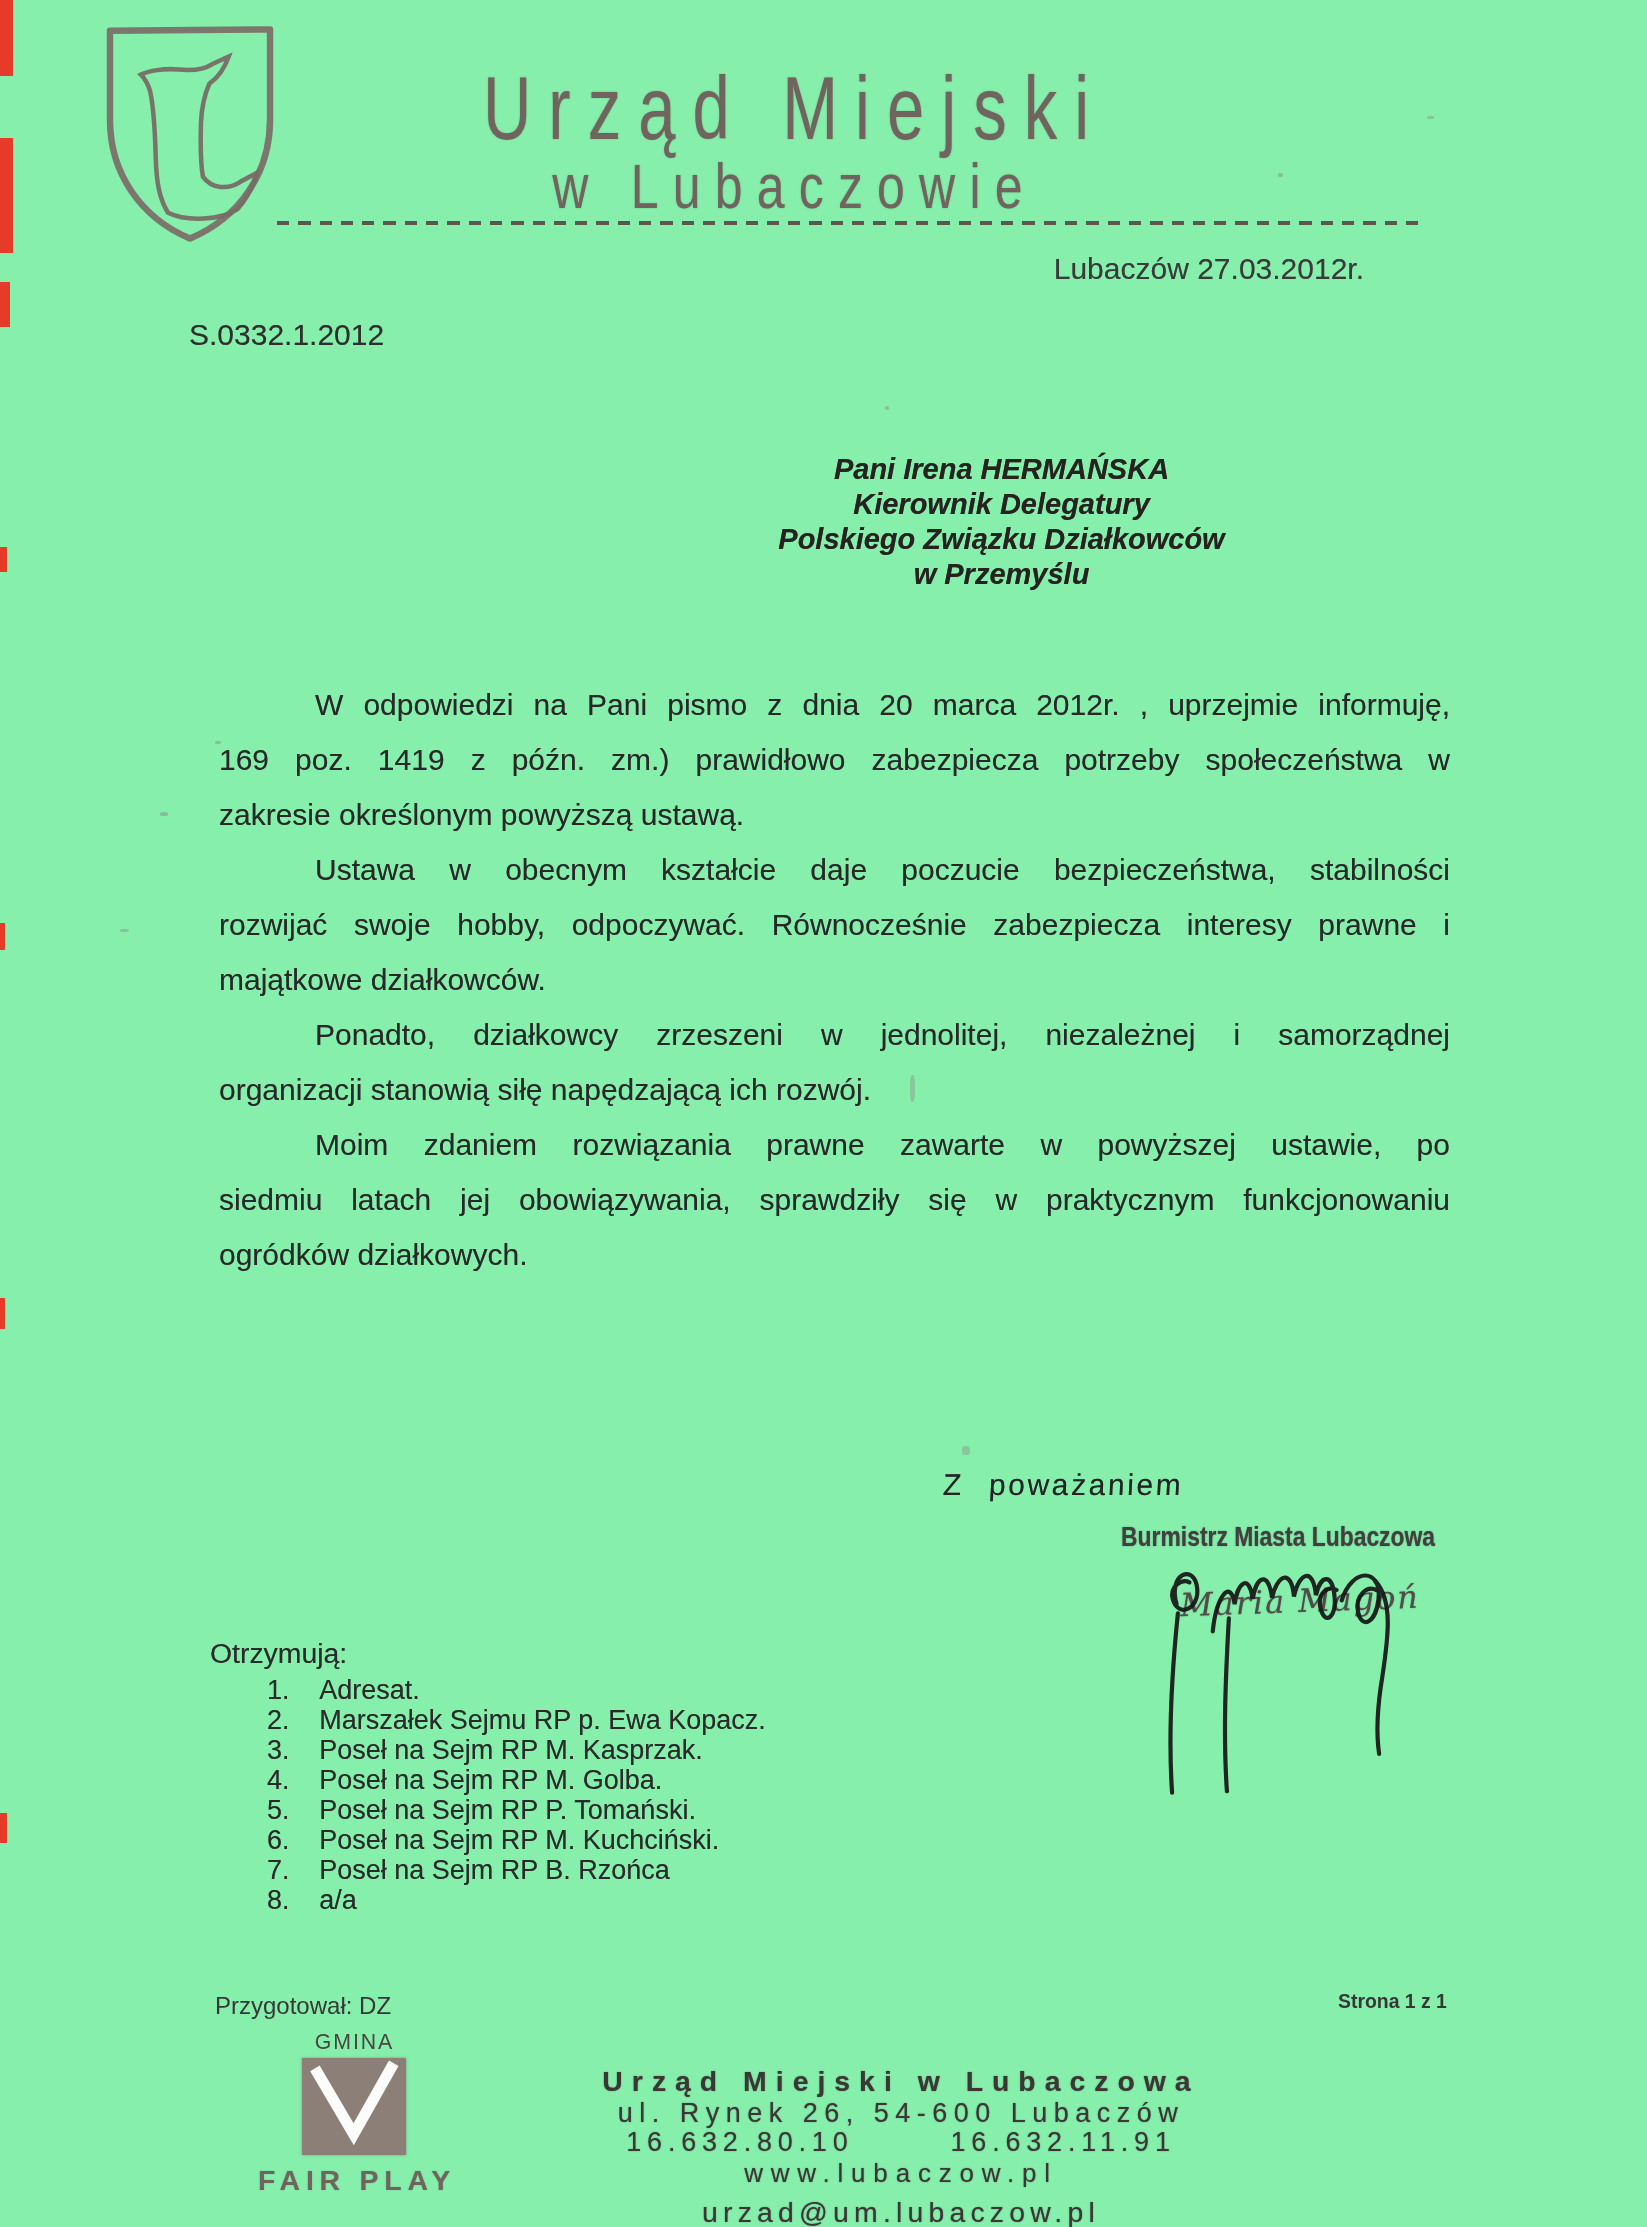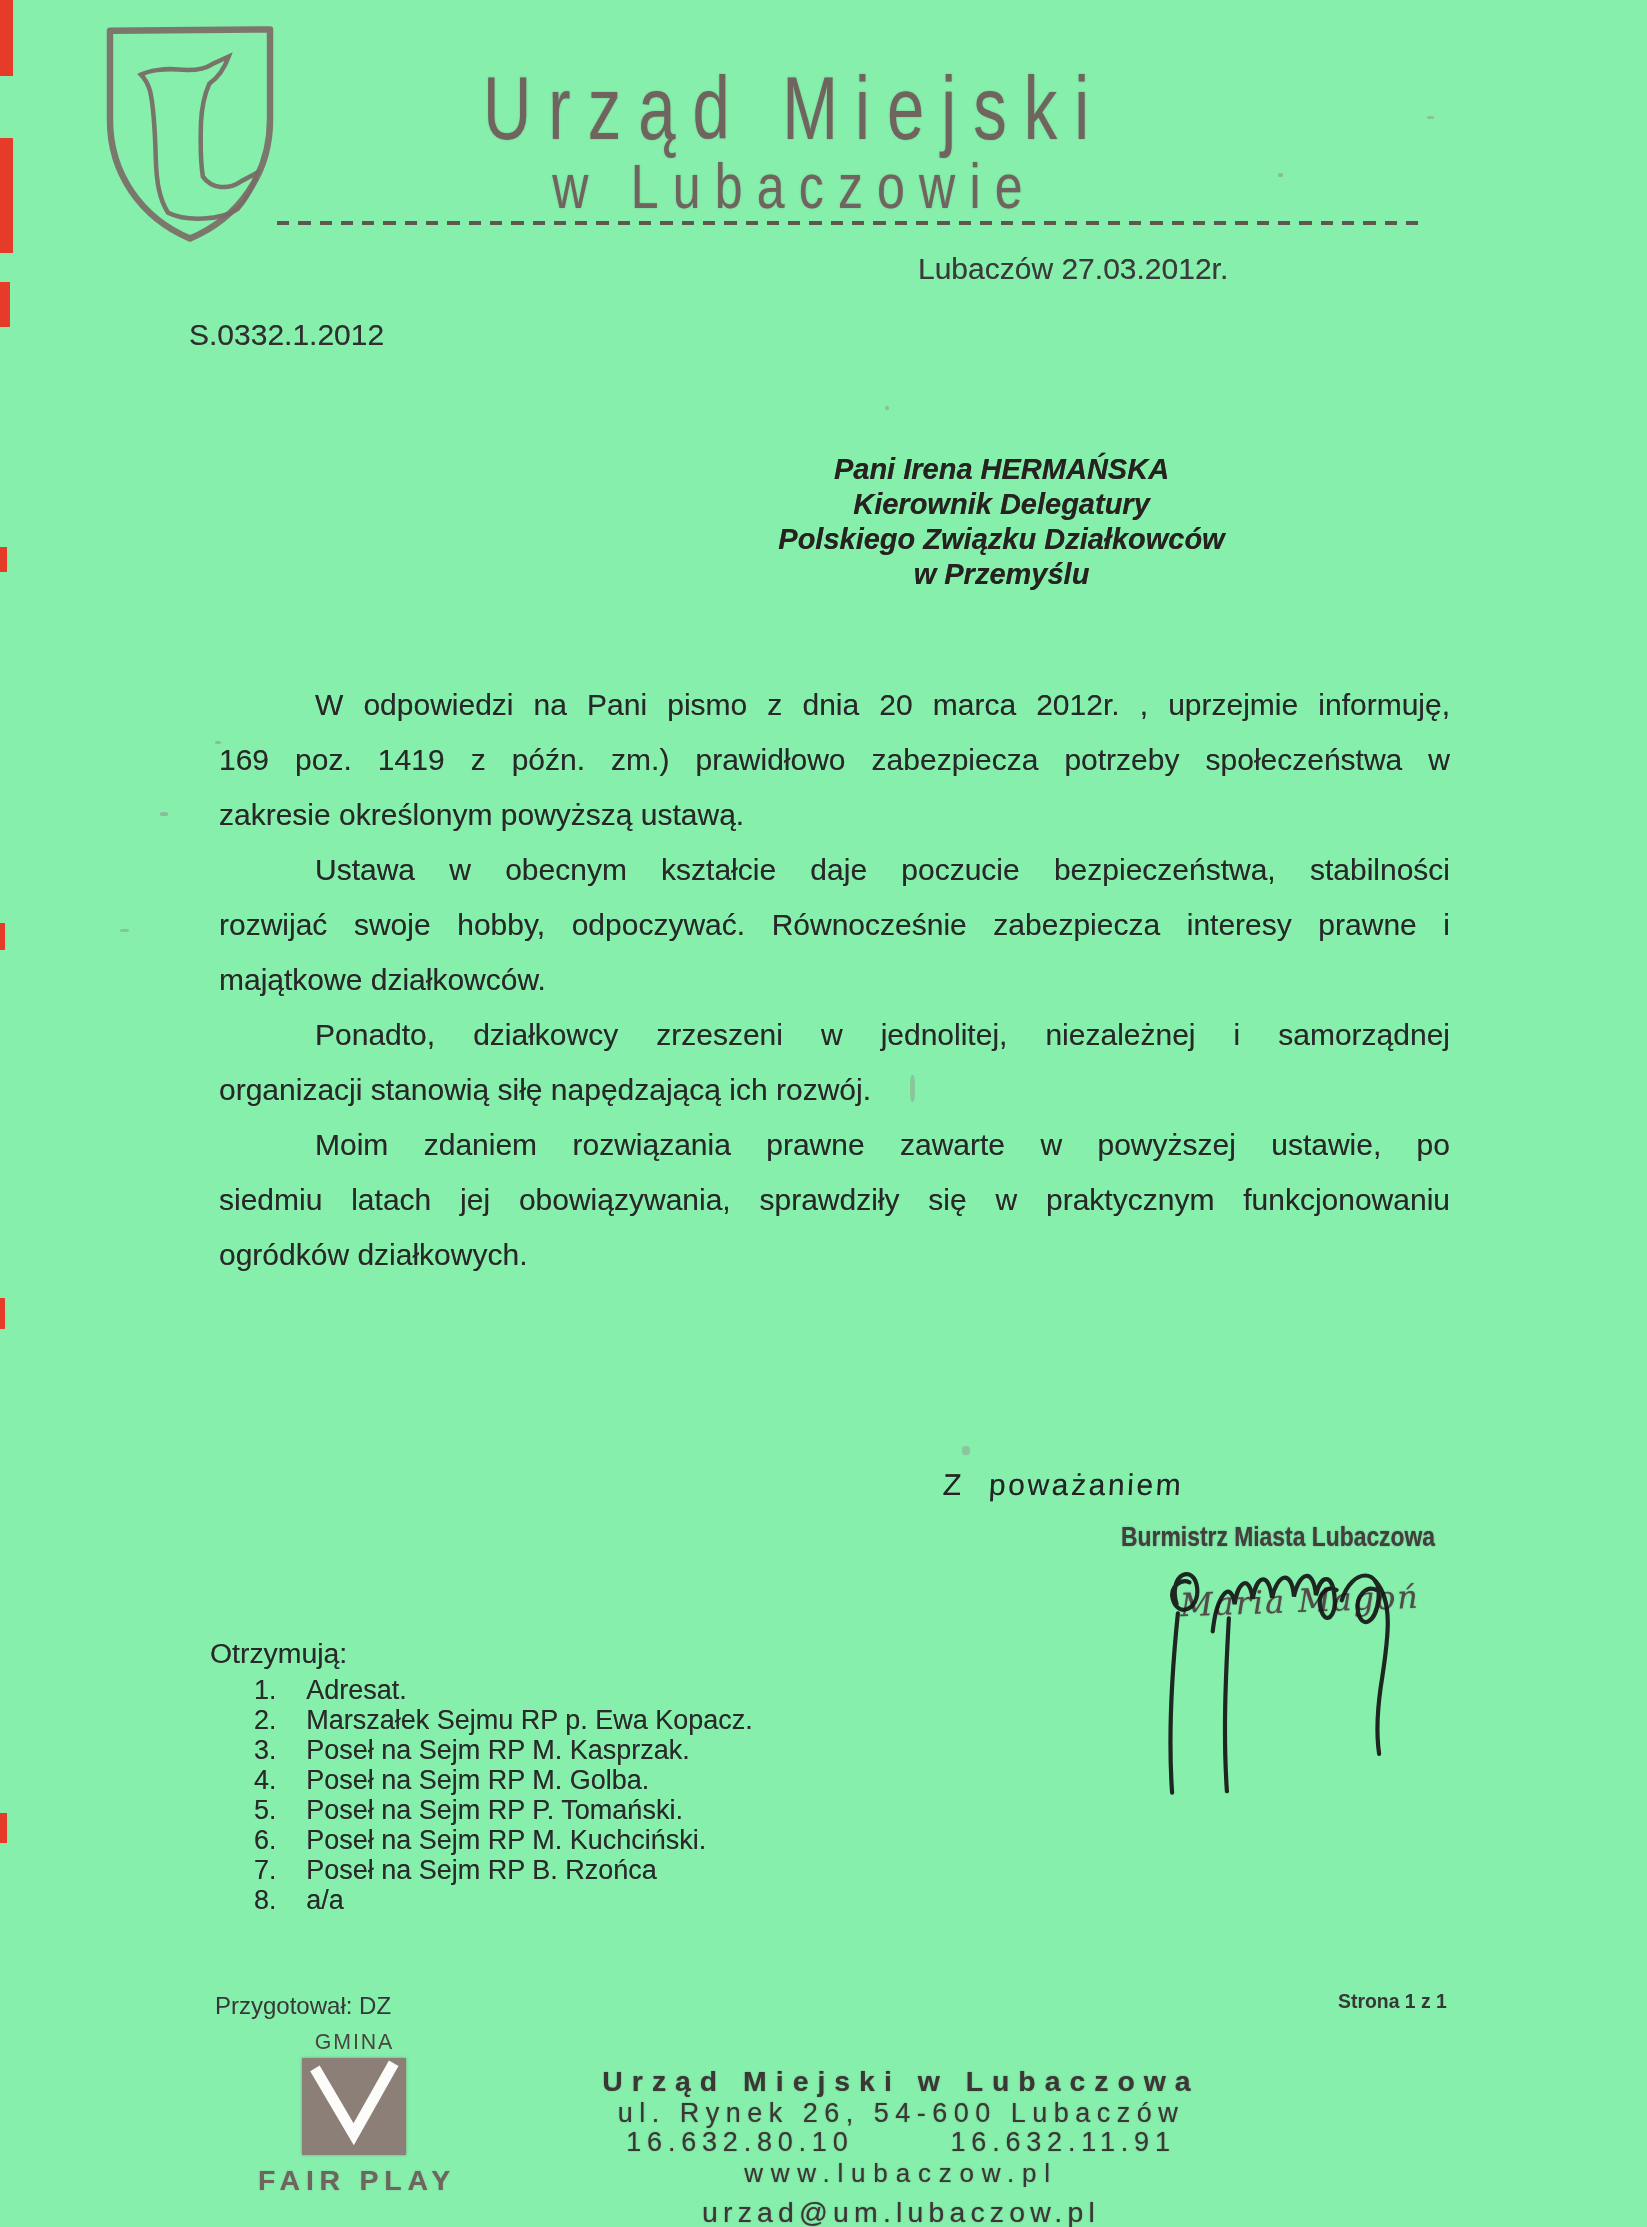--- a/index.html
+++ b/index.html
@@ -14,21 +14,21 @@
   .htitle{position:absolute;left:213px;top:57px;width:1163px;text-align:center;
     font-size:67px;letter-spacing:17px;color:#6f655e;white-space:nowrap;
     transform:scaleY(1.32);transform-origin:center top;
     text-shadow:0 0 1.3px rgba(111,101,94,.55);}
   .hsub{position:absolute;left:213px;top:150px;width:1163px;text-align:center;
     font-size:50px;letter-spacing:14.2px;color:#6f655e;white-space:nowrap;
     transform:scaleY(1.25);transform-origin:center top;
     text-shadow:0 0 1.3px rgba(111,101,94,.5);}
   .dash{position:absolute;left:277px;top:221px;width:1141px;height:3.9px;
     background:repeating-linear-gradient(90deg,#5e5751 0 12.3px,transparent 12.3px 21.3px);}
-  .dateline{position:absolute;left:918px;top:252px;width:446px;text-align:left;
+  .dateline{position:absolute;left:918px;top:252px;width:446px;text-align:right;
     font-size:30px;color:#3a3a3a;text-shadow:0 0 0.6px rgba(58,58,58,.5);}
   .refnum{position:absolute;left:189px;top:318px;font-size:30px;color:#2f2f2f;
     text-shadow:0 0 0.6px rgba(47,47,47,.5);}
   
   .addr{position:absolute;left:698px;top:452px;width:607px;text-align:center;
     font-weight:bold;font-style:italic;font-size:29px;line-height:35px;color:#262220;
     text-shadow:0 0 0.6px rgba(38,34,32,.6);}
   
   .body{position:absolute;left:187px;top:677px;width:1231px;font-size:30px;
     color:#282828;text-shadow:0 0 0.6px rgba(40,40,40,.45);margin-left:32px;}
@@ -44,21 +44,21 @@
     font-weight:bold;font-size:24.6px;color:#42403e;white-space:nowrap;
     transform:scale(.93,1.1);transform-origin:center top;
     text-shadow:0 0 1.3px rgba(66,64,62,.7);}
   .sig-name{position:absolute;left:1180px;top:1582px;font-size:32px;letter-spacing:1.9px;
     font-family:"DejaVu Serif","Liberation Serif",serif;font-style:italic;color:#504c49;
     transform:rotate(-2deg);text-shadow:0 0 1.3px rgba(80,76,73,.6);}
   .sig-svg{position:absolute;left:1135px;top:1541px;}
   
   .dist-h{position:absolute;left:210px;top:1637px;font-size:28.4px;color:#2a2a2a;
     text-shadow:0 0 0.6px rgba(42,42,42,.5);}
-  .dist{position:absolute;left:254px;top:1675px;font-size:27px;color:#2a2a2a;
+  .dist{position:absolute;left:267px;top:1675px;font-size:27px;color:#2a2a2a;
     text-shadow:0 0 0.6px rgba(42,42,42,.5);}
   .dist-row{line-height:30px;height:30px;white-space:nowrap;}
   .dist-num{display:inline-block;width:47px;}
   .dist-text{margin-left:5.2px;}
   
   .prepared{position:absolute;left:215px;top:1992px;font-size:24px;color:#373737;}
   .pageinfo{position:absolute;left:1338px;top:1990px;font-size:19.4px;color:#373737;font-weight:bold;}
   .gmina{position:absolute;left:299px;top:2030px;width:111px;text-align:center;
     font-size:21.3px;letter-spacing:1.9px;color:#4a453f;}
   .fp-square{position:absolute;left:302px;top:2058px;width:104px;height:97px;

